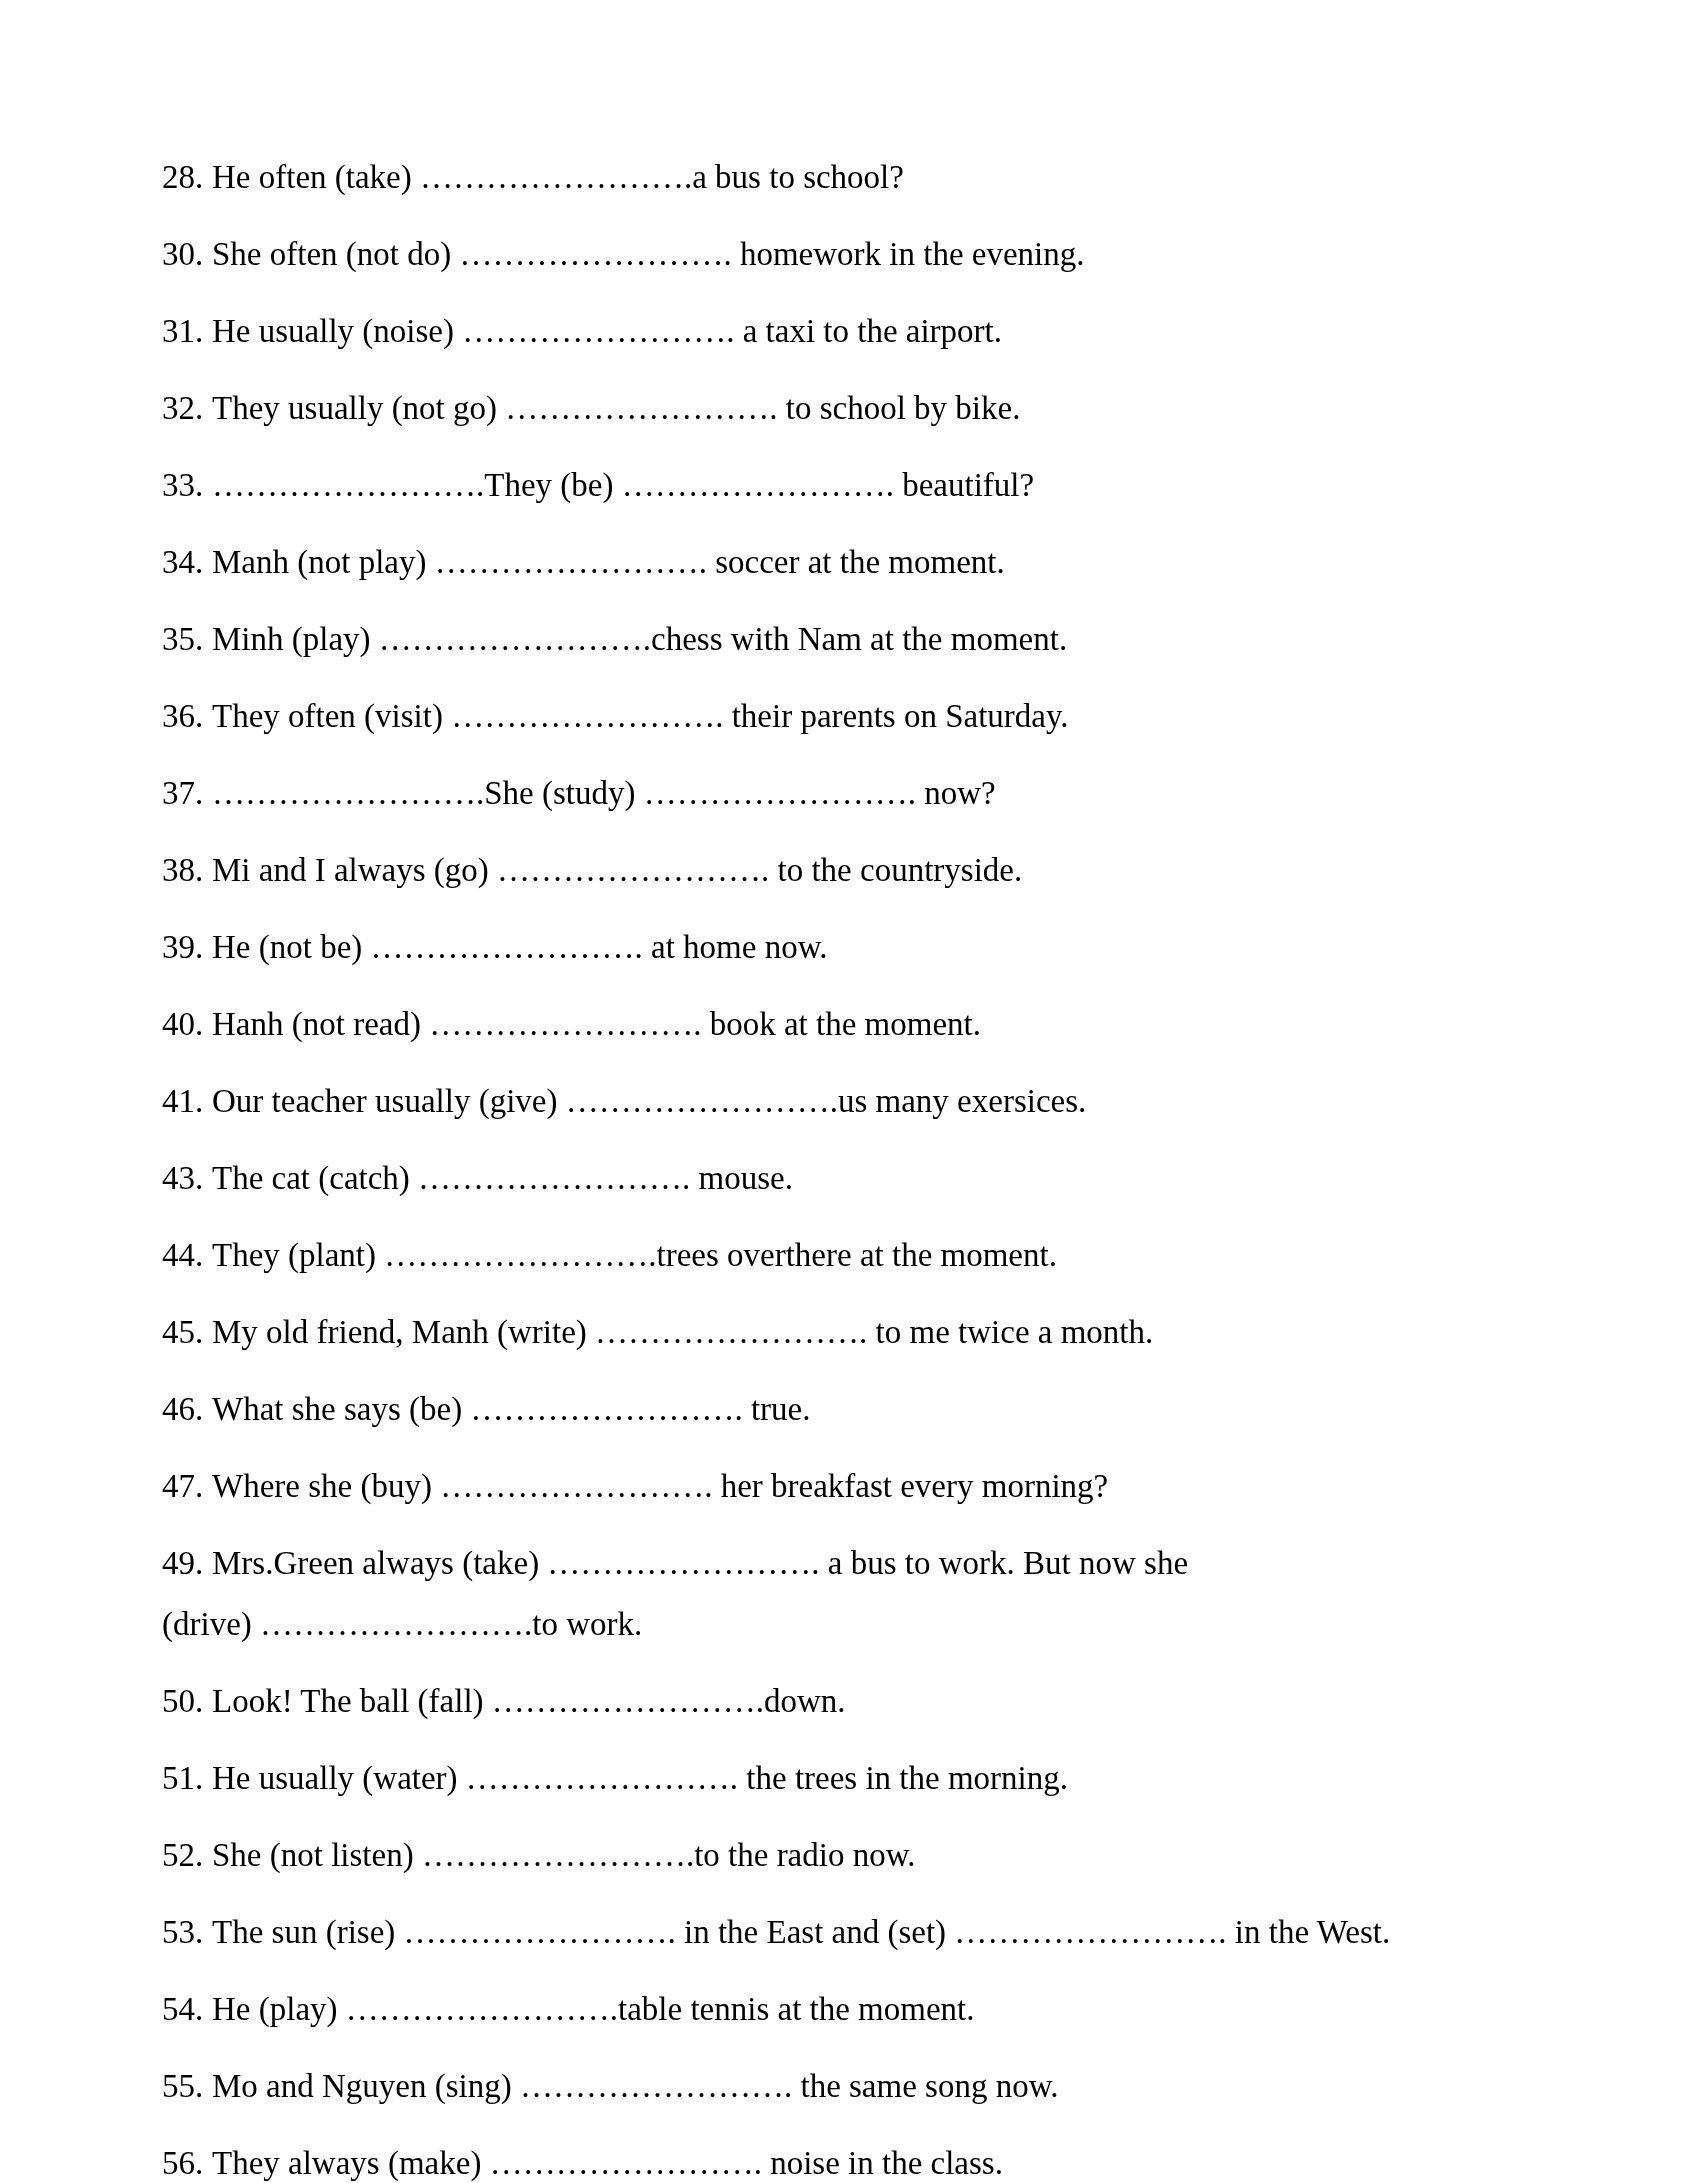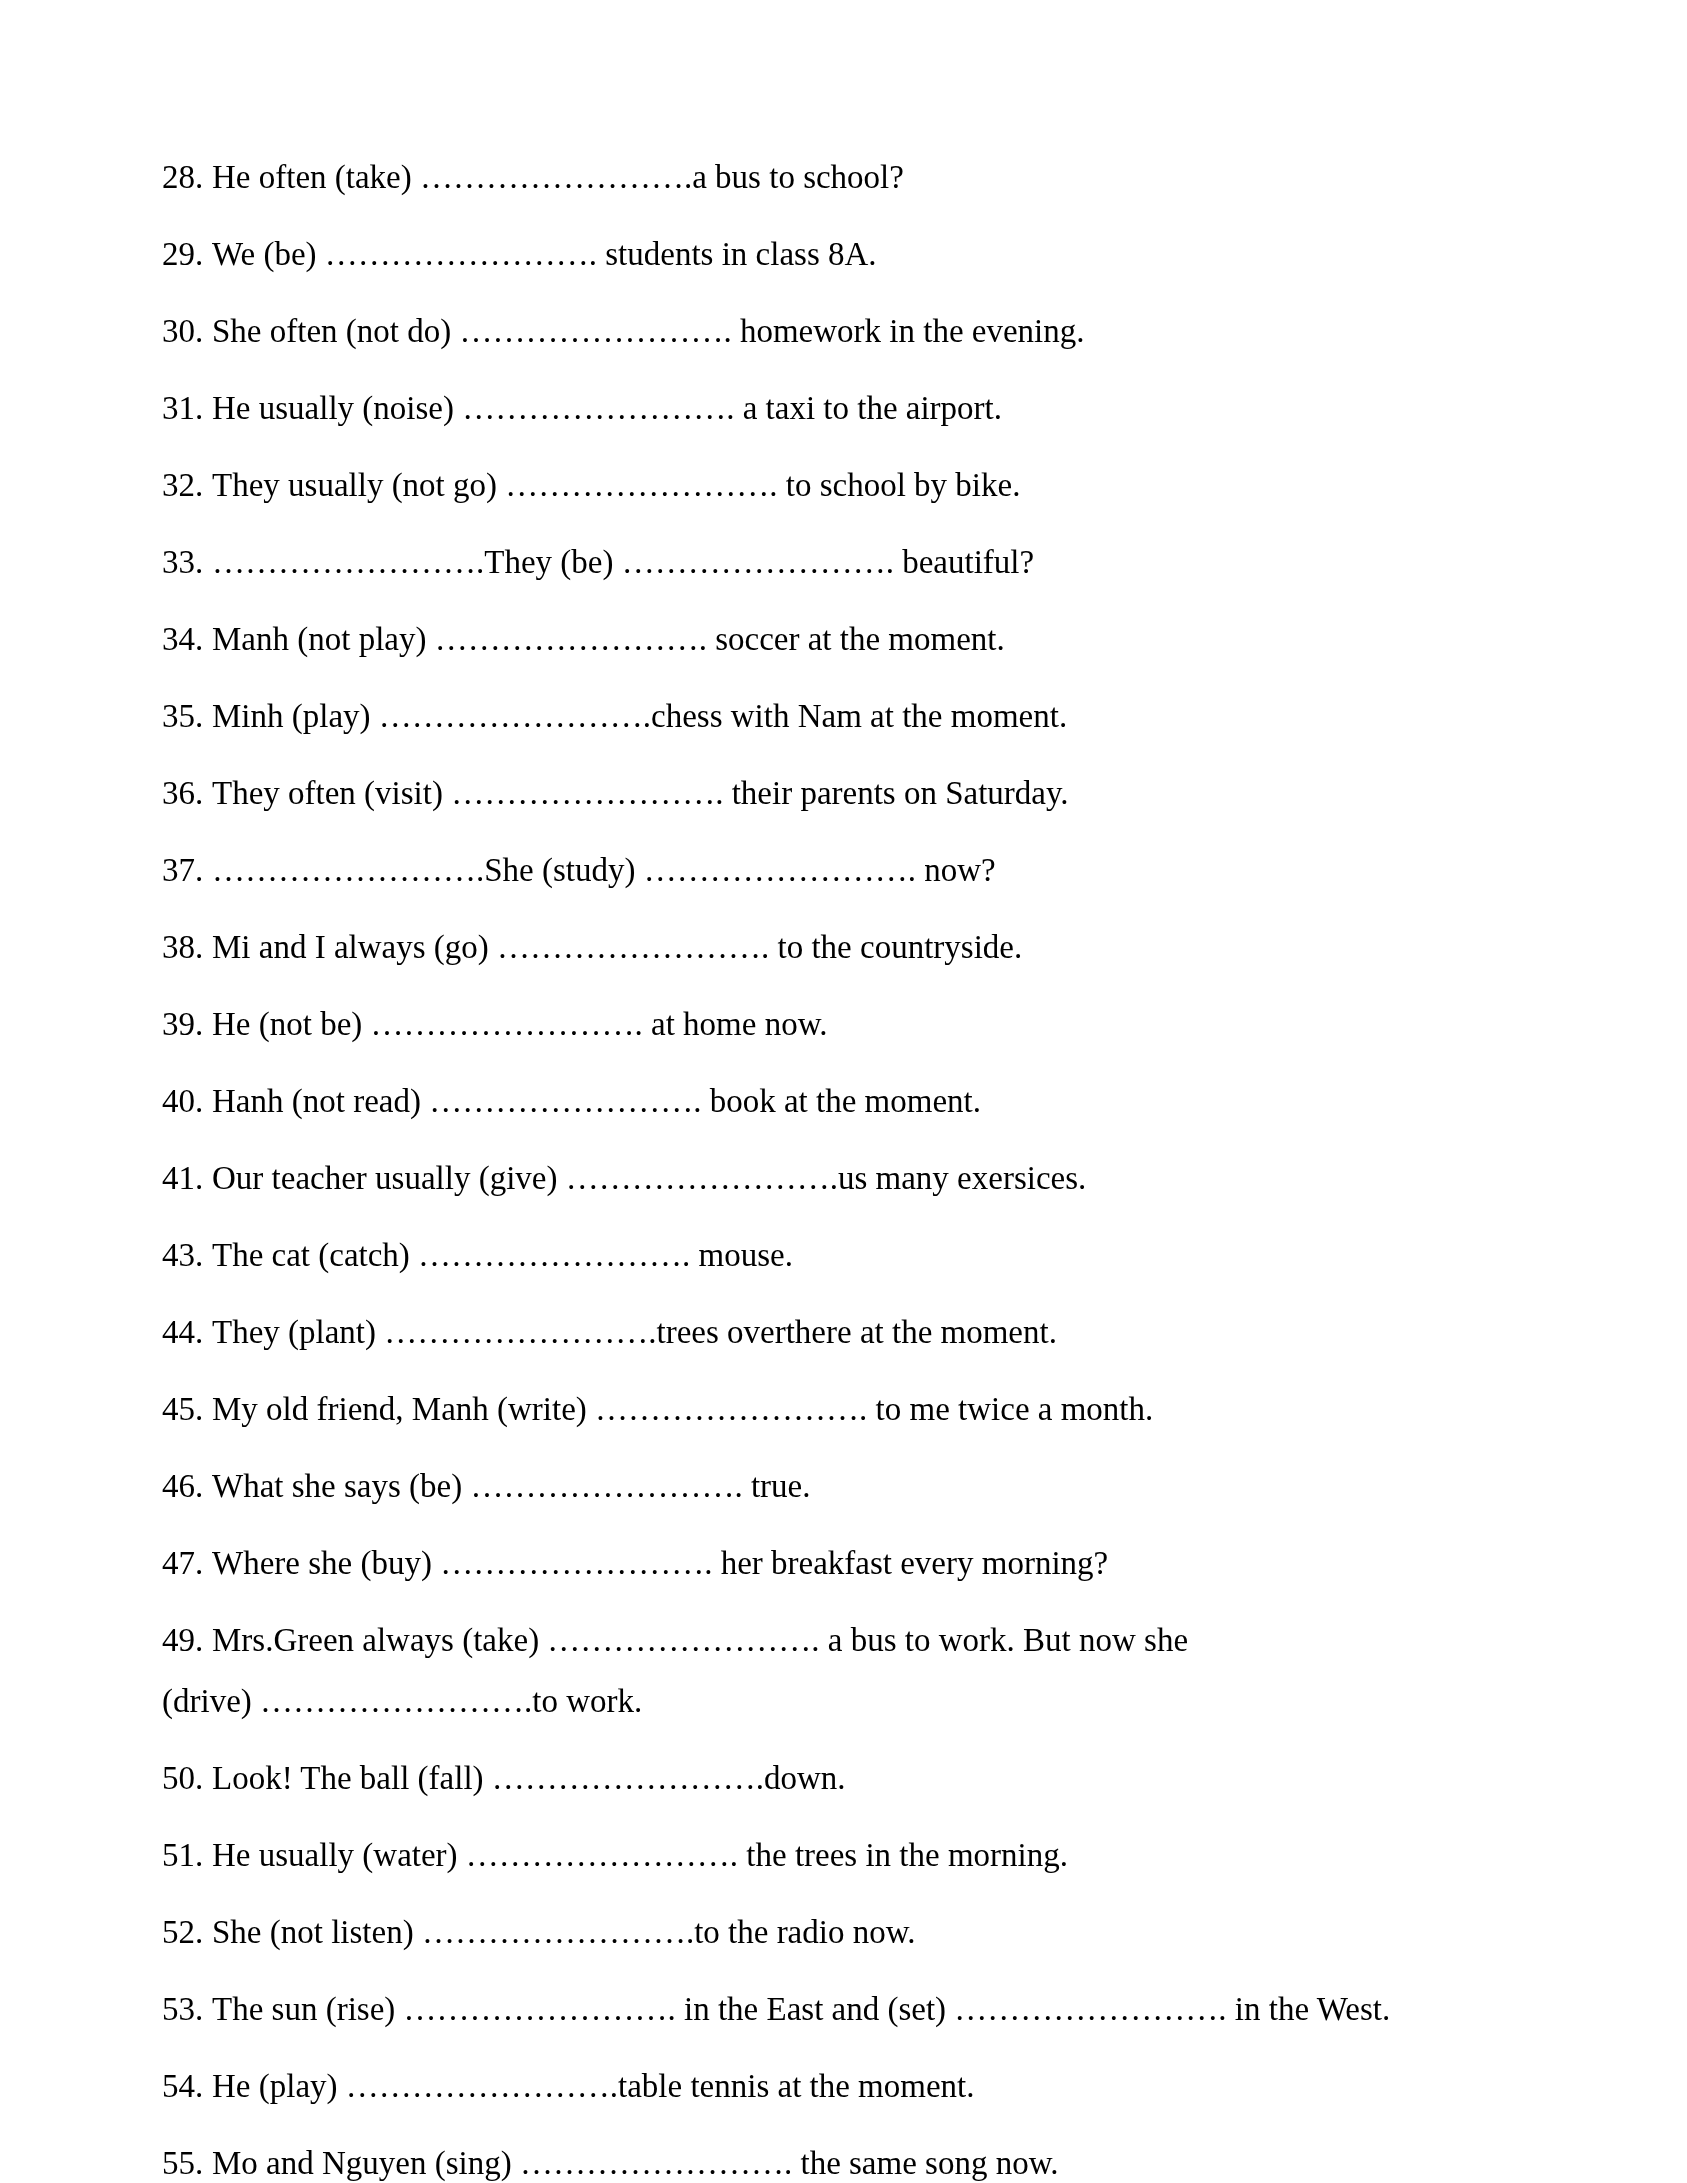--- a/index.html
+++ b/index.html
@@ -37,23 +37,20 @@
   }
 </style>
 </head>
 <body>
 
 <div class="page">
   <div class="content">
     <div id="exercise-list">
         <div class="item">
           <div class="line"><span class="num">28.</span><span>He often (take) …………………….a bus to school?</span></div>
-        </div>
-        <div class="item">
-          <div class="line"><span class="num">29.</span><span>We (be) ……………………. students in class 8A.</span></div>
         </div>
         <div class="item">
           <div class="line"><span class="num">30.</span><span>She often (not do) ……………………. homework in the evening.</span></div>
         </div>
         <div class="item">
           <div class="line"><span class="num">31.</span><span>He usually (noise) ……………………. a taxi to the airport.</span></div>
         </div>
         <div class="item">
           <div class="line"><span class="num">32.</span><span>They usually (not go) ……………………. to school by bike.</span></div>
         </div>

